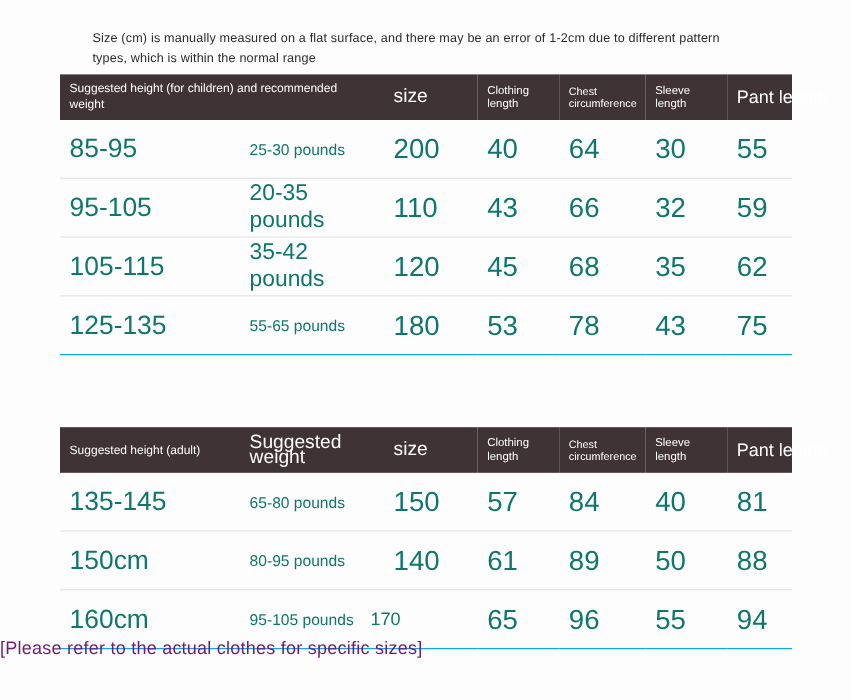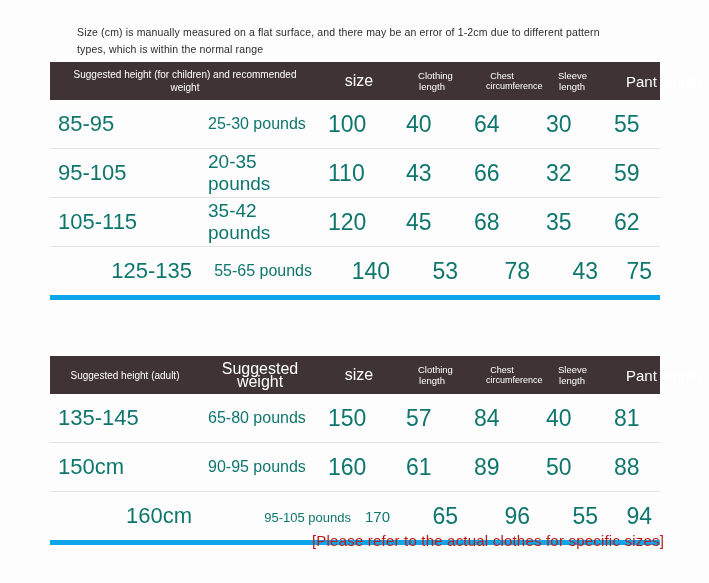--- a/index.html
+++ b/index.html
@@ -42,46 +42,46 @@
     border-collapse: collapse;
     table-layout: fixed;
   }
   .size-table.table-kids { top: 62px; }
   .size-table.table-adult { top: 356px; }
 
   .size-table thead th {
     background: #3f3335;
     color: #ffffff;
     font-weight: normal;
-    text-align: center;
+    text-align: left;
     vertical-align: middle;
-    padding: 6px 20px;
+    padding: 6px 8px;
     height: 30px;
     box-sizing: border-box;
   }
 
   th.h-height      { font-size: 10px; line-height: 13px; }
   th.h-weight      { font-size: 16px; line-height: 13px; }
   th.h-size        { font-size: 16px; }
   th.h-clothing    { font-size: 9.5px; line-height: 11px; }
   th.h-chest       { font-size: 9px;  line-height: 10px; }
   th.h-sleeve      { font-size: 9.5px; line-height: 11px; }
   th.h-pant        { font-size: 15px; white-space: nowrap; }
 
   .size-table tbody td {
     border-bottom: 1px solid #e4e4e4;
     padding: 0 8px;
     height: 48px;
     vertical-align: middle;
     color: #0f766e;
   }
-  .size-table tbody tr:last-child td { border-bottom: 5px solid #0ea5e9; text-align: right; }
+  .size-table tbody tr:last-child td { border-bottom: 1px solid #0ea5e9; }
 
   td.c-height  { font-size: 22px; }
-  td.c-weight  { font-size: 16px; }
+  td.c-weight  { font-size: 13px; }
   td.c-weight.big { font-size: 19px; }
   td.c-num     { font-size: 23px; }
 
   
   col.col-height   { width: 150px; }
   col.col-weight   { width: 120px; }
   col.col-size     { width: 78px; }
   col.col-cloth    { width: 68px; }
   col.col-chest    { width: 72px; }
   col.col-sleeve   { width: 68px; }
@@ -90,23 +90,23 @@
   
   .merged-weight { font-size: 13px; }
   .inline-size { font-size: 15px; padding-left: 14px; }
 
   
   .footer {
     position: absolute;
     left: 0;
     top: 532px;
     width: 664px;
-    text-align: right;
+    text-align: left;
     font-size: 15px;
-    color: #b91c1c;
+    color: #701a75;
     letter-spacing: 0.2px;
   }
 </style>
 </head>
 <body>
 
 <div class="page">
 
   <div class="note">Size (cm) is manually measured on a flat surface, and there may be an error of 1-2cm due to different pattern types, which is within the normal range</div>
 
@@ -127,21 +127,21 @@
         <th class="h-clothing">Clothing length</th>
         <th class="h-chest">Chest circumference</th>
         <th class="h-sleeve">Sleeve length</th>
         <th class="h-pant">Pant length</th>
       </tr>
     </thead>
     <tbody>
       <tr>
         <td class="c-height">85-95</td>
         <td class="c-weight">25-30 pounds</td>
-        <td class="c-num">100</td>
+        <td class="c-num">200</td>
         <td class="c-num">40</td>
         <td class="c-num">64</td>
         <td class="c-num">30</td>
         <td class="c-num">55</td>
       </tr>
       <tr>
         <td class="c-height">95-105</td>
         <td class="c-weight big">20-35 pounds</td>
         <td class="c-num">110</td>
         <td class="c-num">43</td>
@@ -154,21 +154,21 @@
         <td class="c-weight big">35-42 pounds</td>
         <td class="c-num">120</td>
         <td class="c-num">45</td>
         <td class="c-num">68</td>
         <td class="c-num">35</td>
         <td class="c-num">62</td>
       </tr>
       <tr>
         <td class="c-height">125-135</td>
         <td class="c-weight">55-65 pounds</td>
-        <td class="c-num">140</td>
+        <td class="c-num">180</td>
         <td class="c-num">53</td>
         <td class="c-num">78</td>
         <td class="c-num">43</td>
         <td class="c-num">75</td>
       </tr>
     </tbody>
   </table>
 
   <table class="size-table table-adult">
     <colgroup>
@@ -196,22 +196,22 @@
         <td class="c-height">135-145</td>
         <td class="c-weight">65-80 pounds</td>
         <td class="c-num">150</td>
         <td class="c-num">57</td>
         <td class="c-num">84</td>
         <td class="c-num">40</td>
         <td class="c-num">81</td>
       </tr>
       <tr>
         <td class="c-height">150cm</td>
-        <td class="c-weight">90-95 pounds</td>
-        <td class="c-num">160</td>
+        <td class="c-weight">80-95 pounds</td>
+        <td class="c-num">140</td>
         <td class="c-num">61</td>
         <td class="c-num">89</td>
         <td class="c-num">50</td>
         <td class="c-num">88</td>
       </tr>
       <tr>
         <td class="c-height">160cm</td>
         <td class="merged-weight" colspan="2">
           <span>95-105 pounds</span><span class="inline-size">170</span>
         </td>

